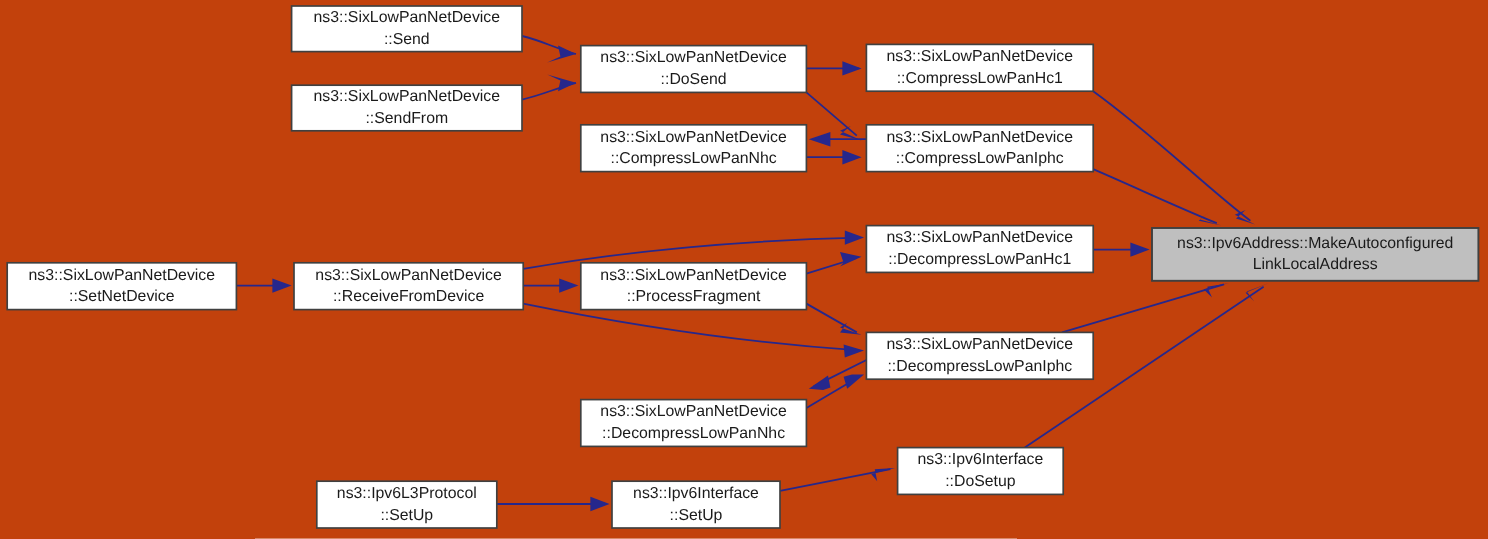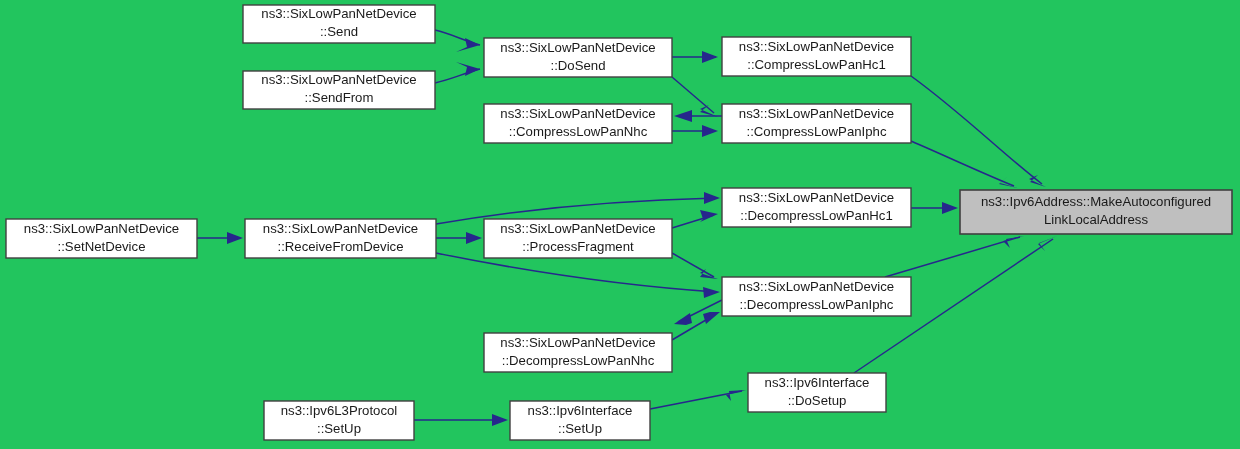--- a/index.html
+++ b/index.html
@@ -4,21 +4,21 @@
 <style>
   html, body {
     margin: 0;
     padding: 0;
     background: #ffffff;
   }
   #canvas-wrap {
     position: relative;
     width: 1240px;
     height: 449px;
-    background: #22c55e;
+    background: #c2410c;
     overflow: hidden;
     font-family: "Liberation Sans", sans-serif;
   }
   svg#graph {
     position: absolute;
     left: 0;
     top: 0;
     width: 1240px;
     height: 449px;
     display: block;

